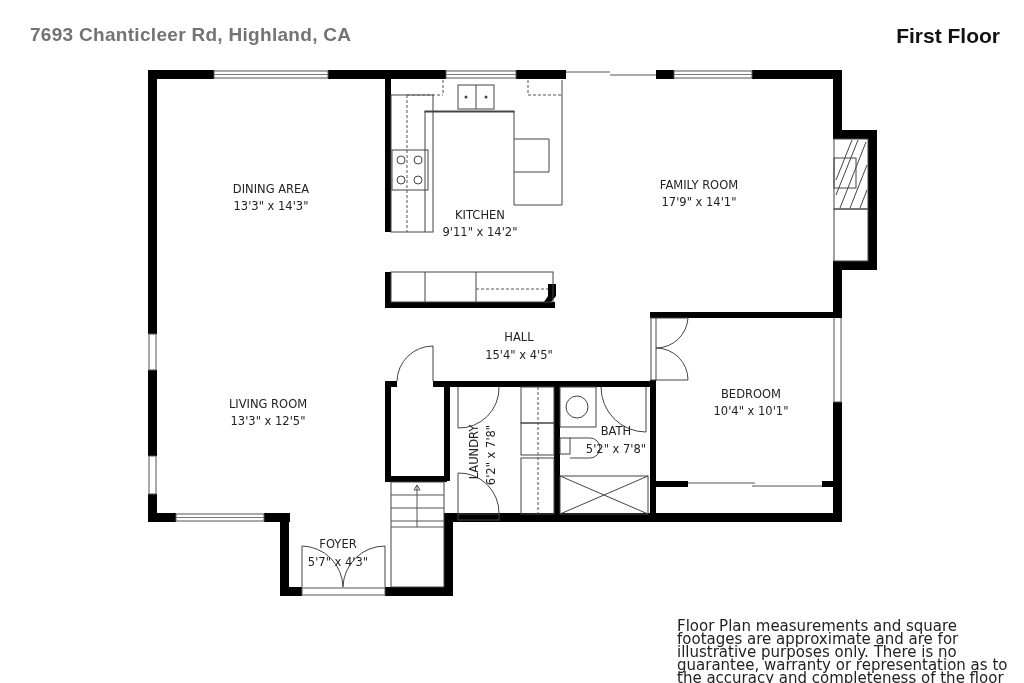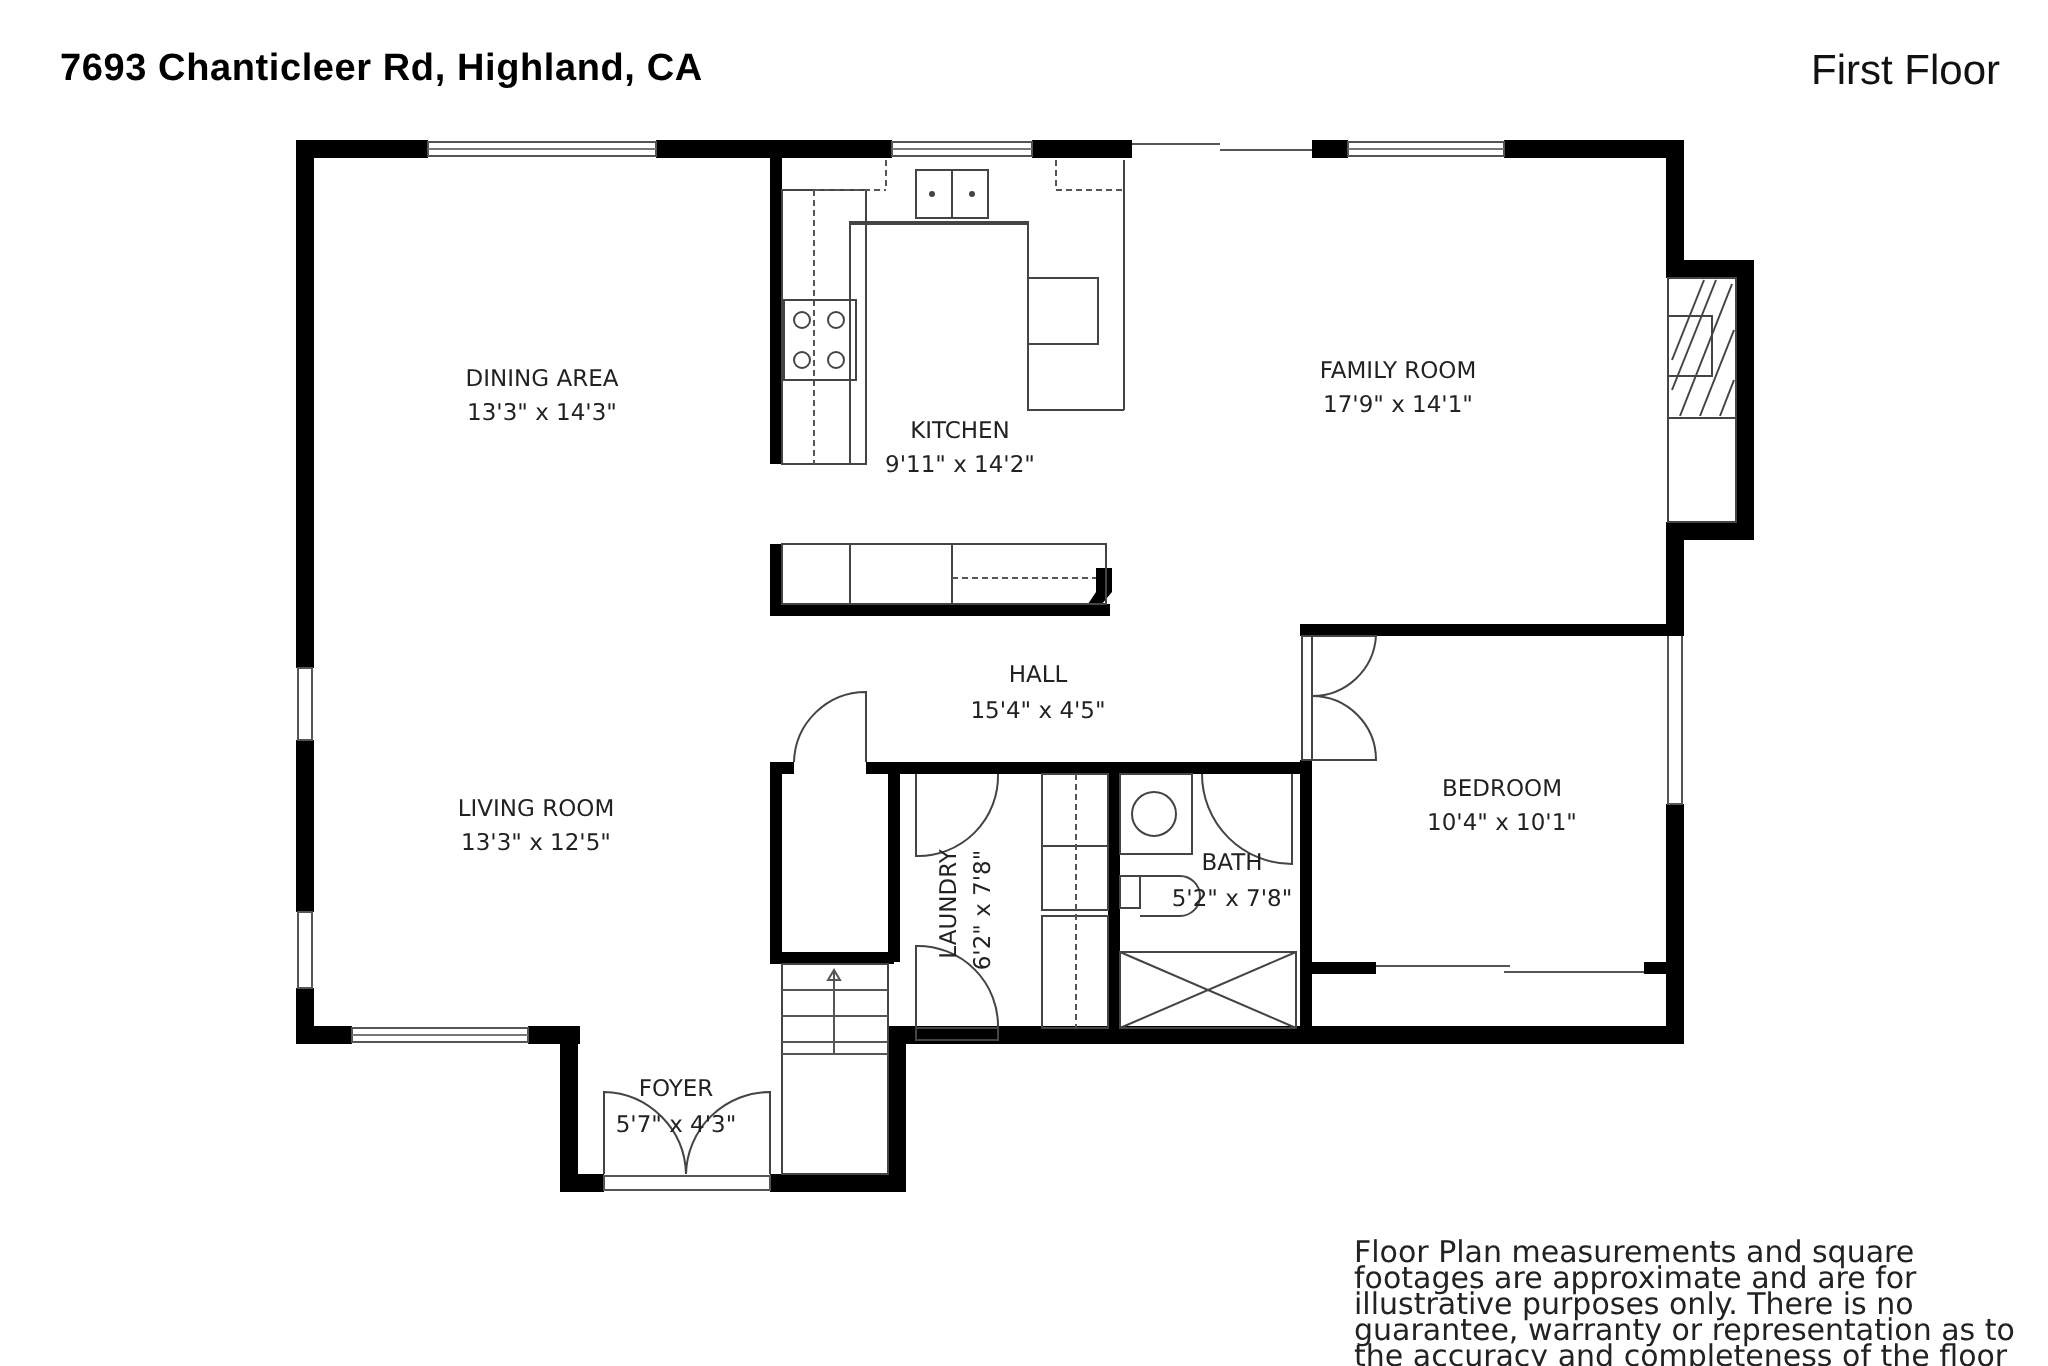--- a/index.html
+++ b/index.html
@@ -1,18 +1,18 @@
 <!DOCTYPE html>
 <html><head>
 <meta charset="utf-8">
 <style>
   html, body { margin: 0; padding: 0; background: #ffffff; }
   body { width: 1024px; height: 683px; position: relative; overflow: hidden; font-family: "Liberation Sans", sans-serif; }
-  .address { position: absolute; left: 30px; top: 24px; font-size: 19px; font-weight: bold; color: #000000; letter-spacing: 0.3px; }
-  .floor-title { position: absolute; right: 24px; top: 24px; font-size: 21px; font-weight: normal; color: #111; }
+  .address { position: absolute; left: 30px; top: 24px; font-size: 19px; font-weight: bold; color: #737373; letter-spacing: 0.3px; }
+  .floor-title { position: absolute; right: 24px; top: 24px; font-size: 21px; font-weight: bold; color: #111; }
   .disclaimer { position: absolute; left: 677px; top: 620px; width: 340px; font-size: 15px; line-height: 13px; color: #222; font-family: "DejaVu Sans", sans-serif; }
   svg#plan { position: absolute; left: 0; top: 0; }
   .room-name { font-family: "DejaVu Sans", sans-serif; font-size: 11.5px; fill: #222; text-anchor: middle; }
   .room-dim { font-family: "DejaVu Sans", sans-serif; font-size: 11.5px; fill: #222; text-anchor: middle; }
   .wall { fill: #000; }
   .thin { fill: none; stroke: #444; stroke-width: 1; }
   .dash { fill: none; stroke: #555; stroke-width: 1; stroke-dasharray: 3 2; }
   .win { fill: #fff; stroke: #555; stroke-width: 1; }
 </style>
 </head>

